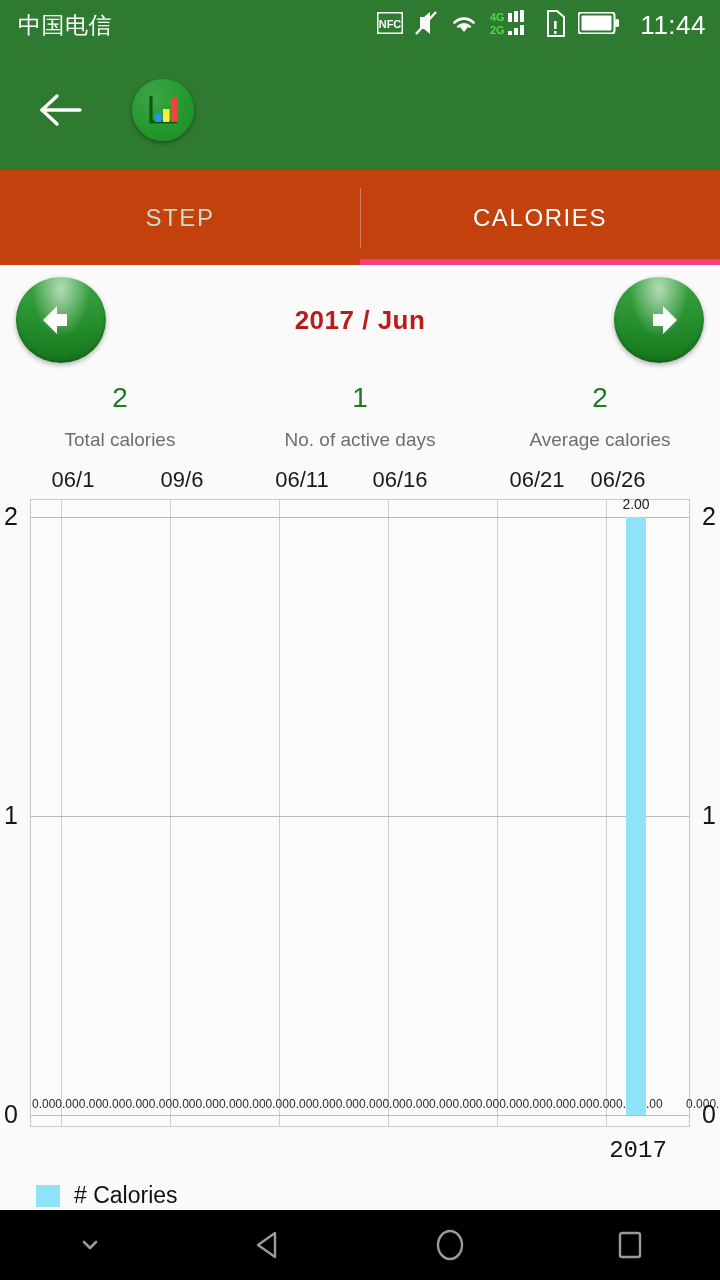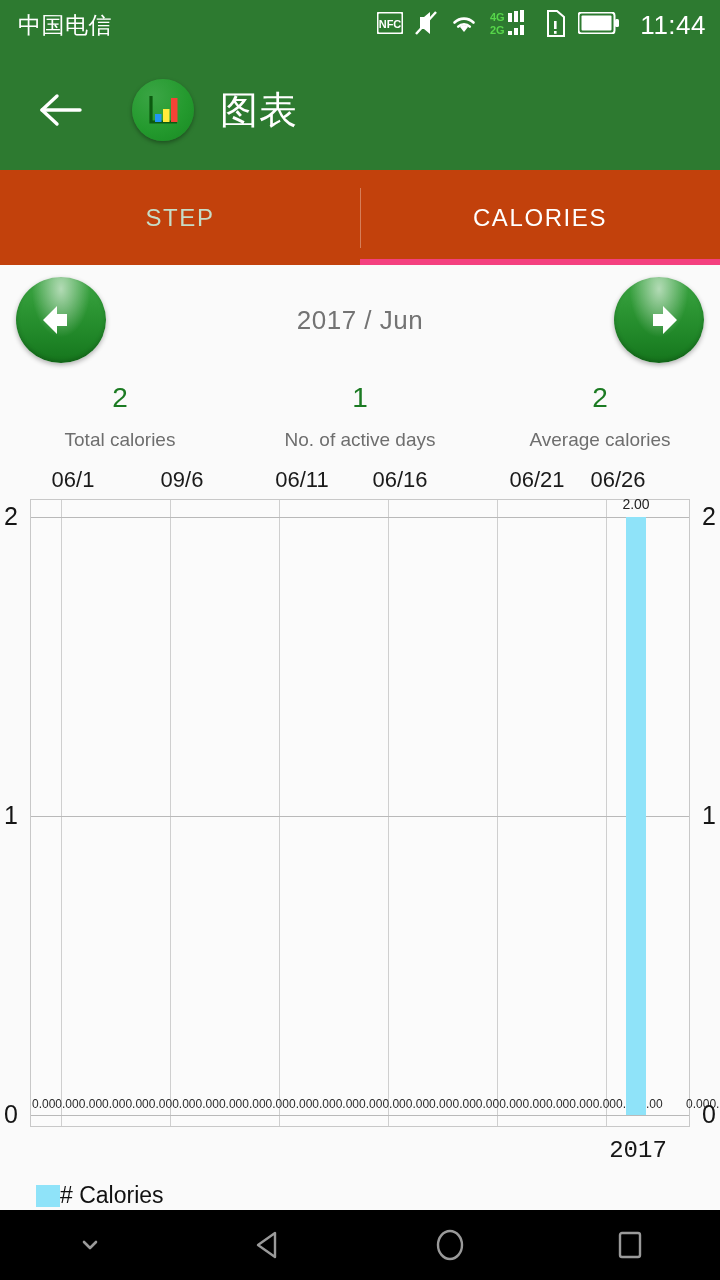--- a/index.html
+++ b/index.html
@@ -99,22 +99,22 @@
     border-radius:50%;
     background:
       radial-gradient(ellipse at 50% 14%, rgba(255,255,255,.62) 0%, rgba(255,255,255,0) 46%),
       linear-gradient(180deg, #3da644 0%, #2b9432 40%, #1f8527 72%, #15751c 100%);
     box-shadow:0 2px 5px rgba(0,0,0,.3), inset 0 -2px 4px rgba(0,0,0,.2);
     display:flex; align-items:center; justify-content:center;
     cursor:pointer;
   }
   #month-label {
     font-size:26px;
-    font-weight:normal;
-    color:#737373;
+    font-weight:bold;
+    color:#b91c1c;
     letter-spacing:.5px;
   }
 
   
   #stats {
     display:flex;
     padding:6px 0 10px 0;
   }
   .stat { flex:1; text-align:center; }
   .stat-value {
@@ -193,20 +193,21 @@
     transform:translateX(-50%);
   }
 
   
   #legend {
     position:absolute;
     left:36px;
     top:1182px;
     display:flex;
     align-items:center;
+    gap:14px;
   }
   #legend-swatch {
     width:24px; height:22px;
     background:#8fe3f9;
   }
   #legend-label {
     font-size:23px;
     color:#111;
   }
 
@@ -293,21 +294,20 @@
 
   <span id="app-icon-wrap">
     <svg width="40" height="40" viewBox="0 0 40 40">
       <polyline points="8,6 8,32 34,32" fill="none" stroke="#0c5a10" stroke-width="3.2"></polyline>
       <rect x="12" y="24" width="6.5" height="8" fill="#2196f3"></rect>
       <rect x="20" y="19" width="6.5" height="13" fill="#ffeb3b"></rect>
       <rect x="28" y="8" width="6.5" height="24" fill="#f44336"></rect>
     </svg>
   </span>
 
-  <span id="app-title">图表</span>
 </div>
 
 <div id="tabs">
   <div class="tab inactive">STEP</div>
   <div class="tab active">CALORIES</div>
   <div id="tab-divider"></div>
   <div id="tab-indicator"></div>
 </div>
 
 <div id="month-nav">

